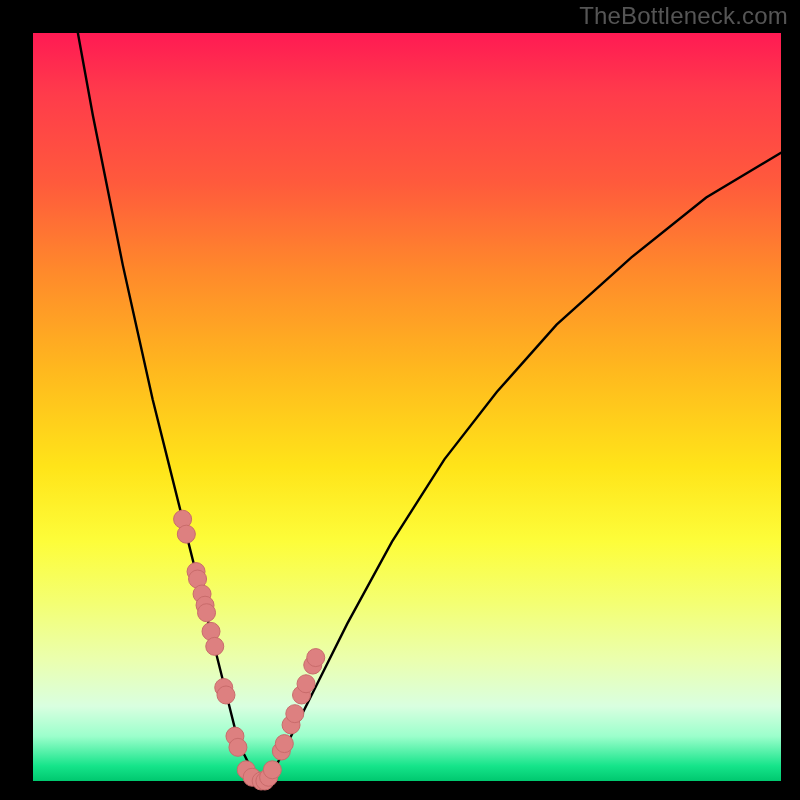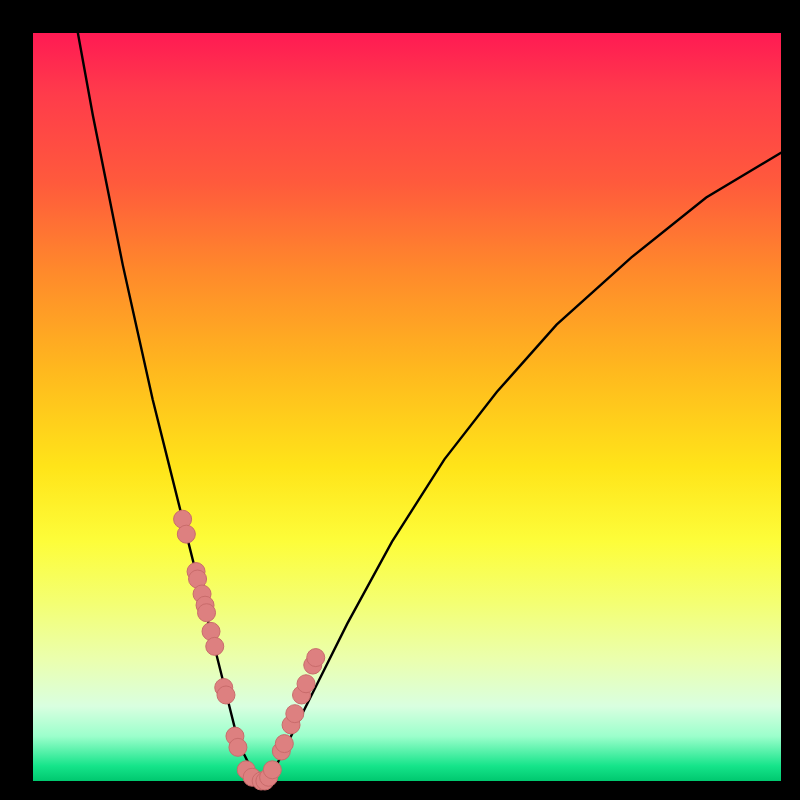--- a/index.html
+++ b/index.html
@@ -56,20 +56,21 @@
     top: 0;
     width: 748px;
     height: 748px;
     overflow: visible;
   }
 </style>
 </head>
 <body>
 
 <div class="frame">
+  <div class="watermark">TheBottleneck.com</div>
   <div class="plot">
     <svg class="curve" viewBox="0 0 748 748" preserveAspectRatio="none">
       <g id="curve-layer">
           <path d="M44.88 0.00 L59.84 82.28 L74.80 157.08 L89.76 231.88 L104.72 299.20 L119.68 366.52 L134.64 426.36 L149.60 486.20 L157.08 516.12 L164.56 546.04 L172.04 575.96 L179.52 605.88 L187.00 635.80 L194.48 665.72 L201.96 695.64 L209.44 718.08 L216.92 733.04 L224.40 748.00 L231.88 748.00 L239.36 740.52 L246.84 725.56 L261.80 695.64 L284.24 650.76 L314.16 590.92 L359.04 508.64 L411.40 426.36 L463.76 359.04 L523.60 291.72 L598.40 224.40 L673.20 164.56 L748.00 119.68 " fill="none" stroke="#000000" stroke-width="2.4" stroke-linecap="round"></path>
         </g>
       <g id="marker-layer">
           <circle cx="149.60" cy="486.20" r="9" fill="#dd8080" stroke="#c96b6b" stroke-width="1"></circle>
           <circle cx="153.34" cy="501.16" r="9" fill="#dd8080" stroke="#c96b6b" stroke-width="1"></circle>
           <circle cx="163.06" cy="538.56" r="9" fill="#dd8080" stroke="#c96b6b" stroke-width="1"></circle>
           <circle cx="164.56" cy="546.04" r="9" fill="#dd8080" stroke="#c96b6b" stroke-width="1"></circle>

